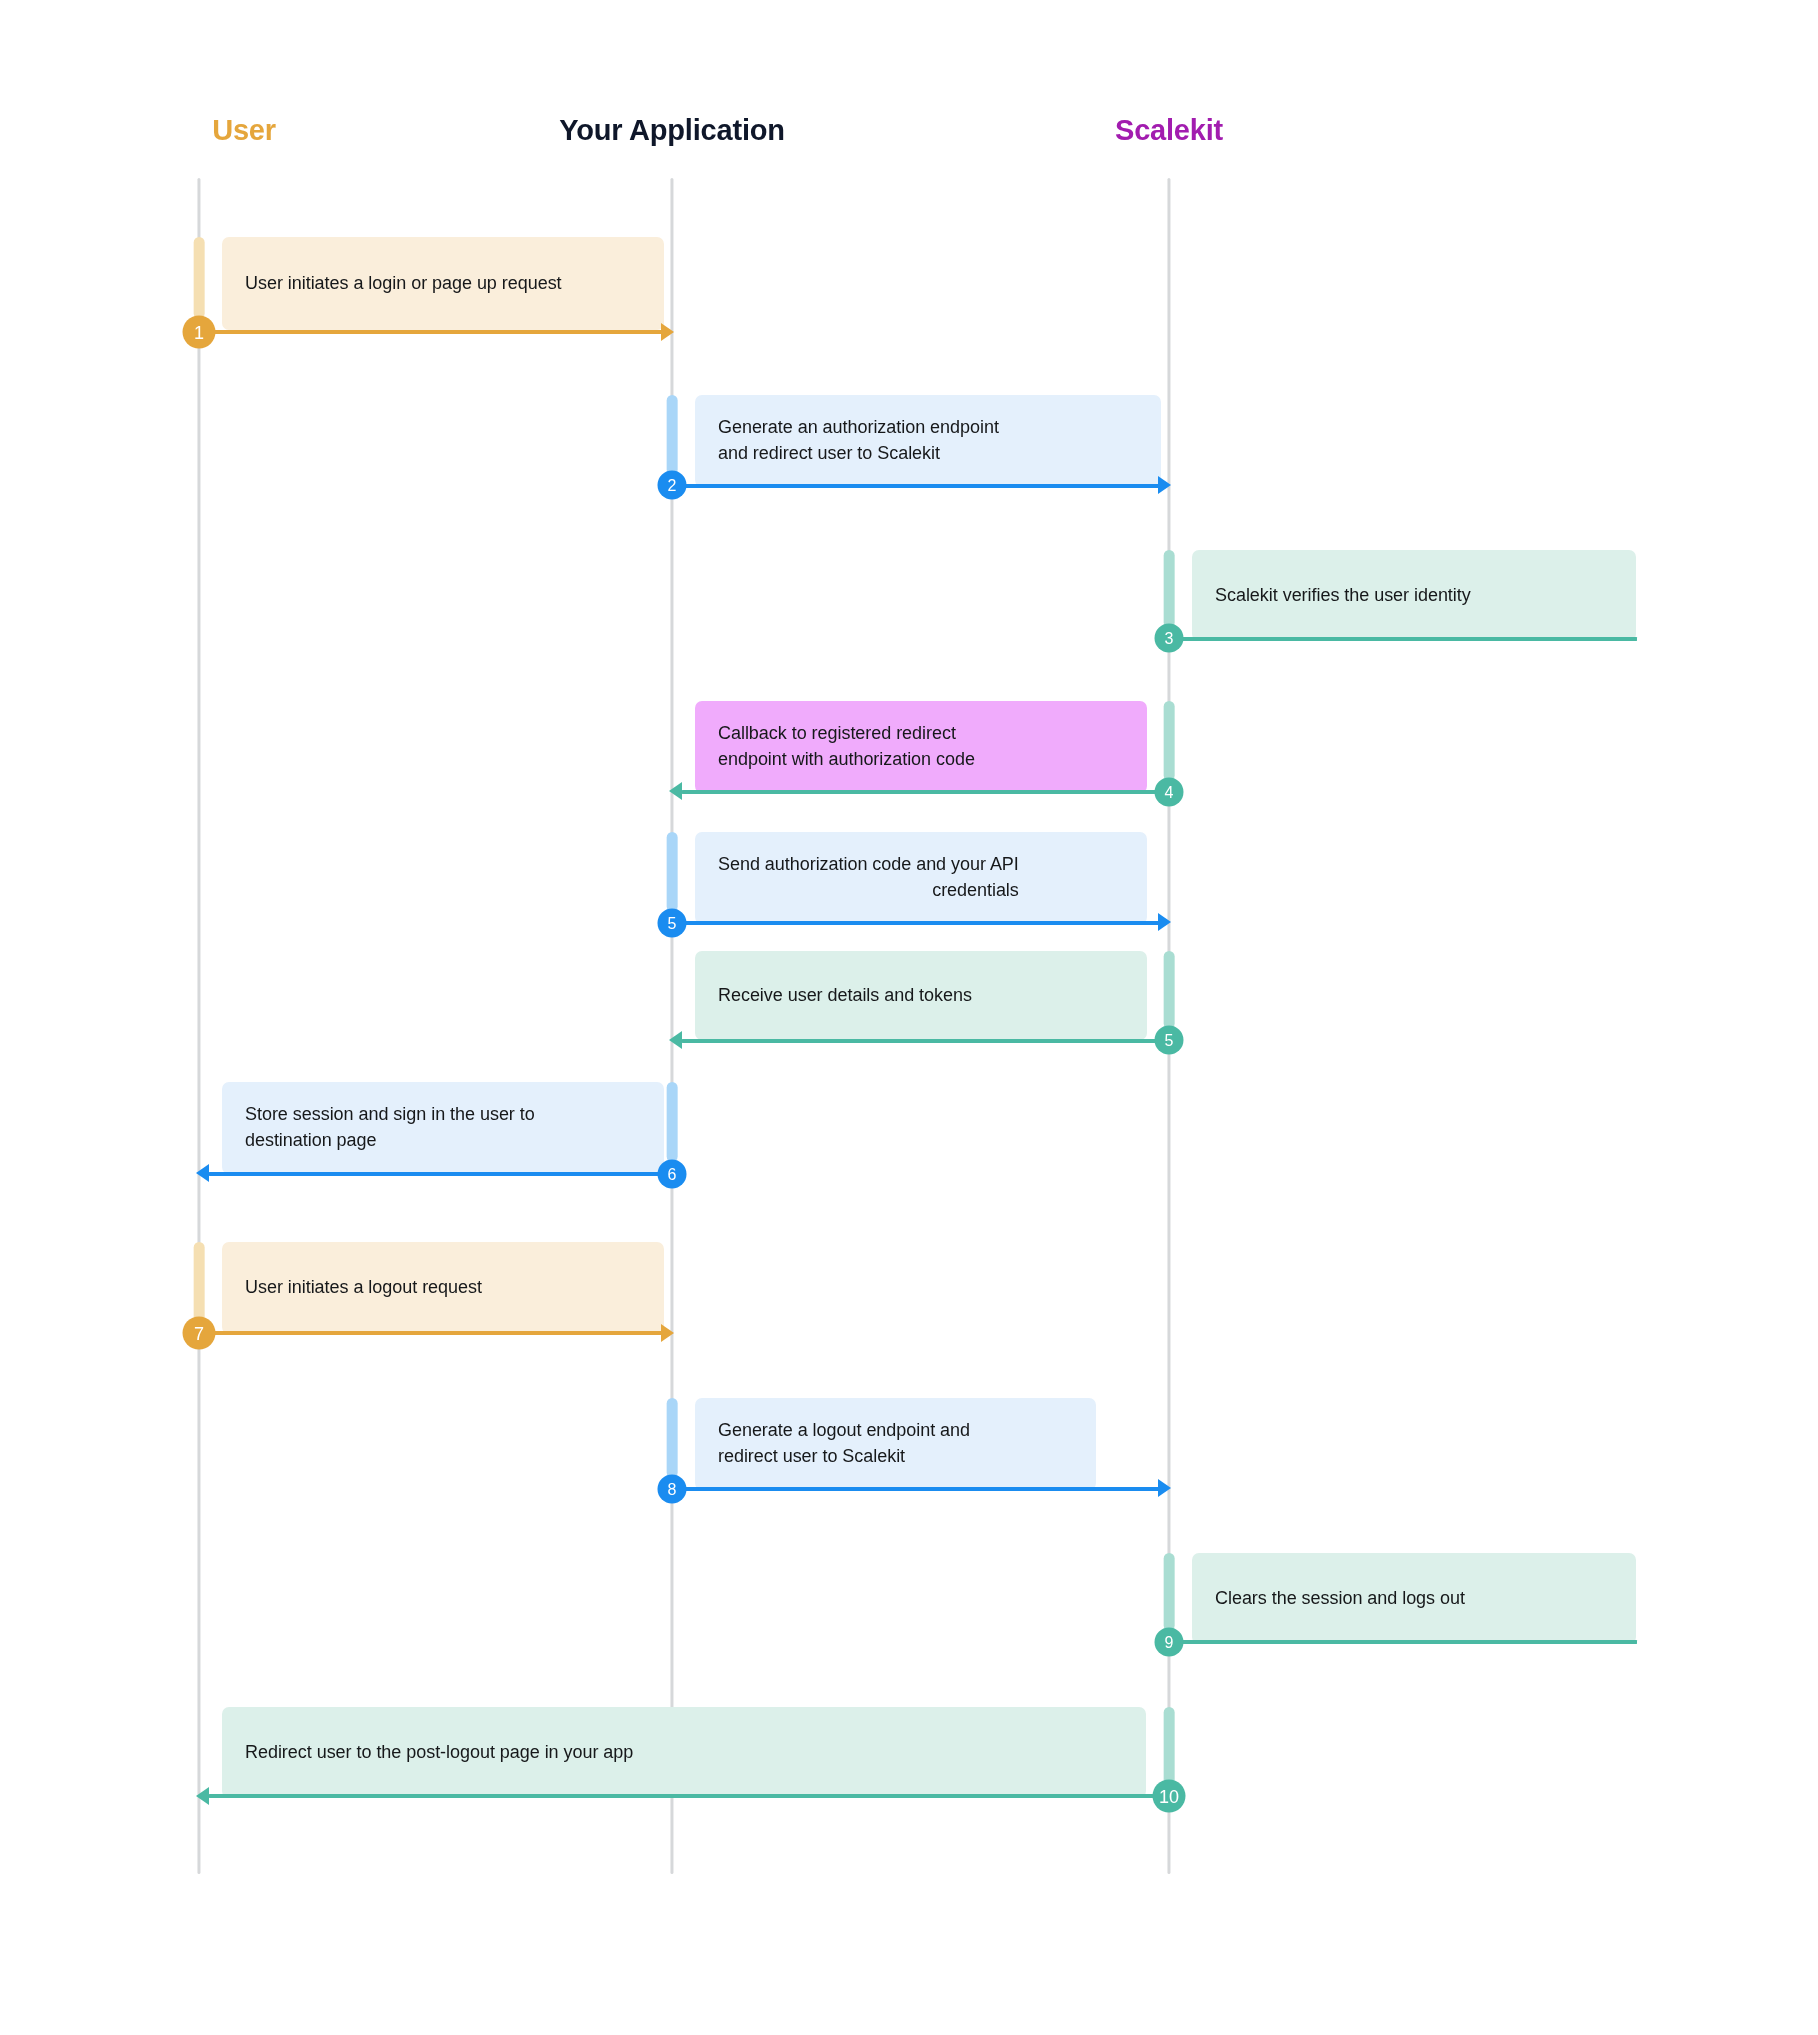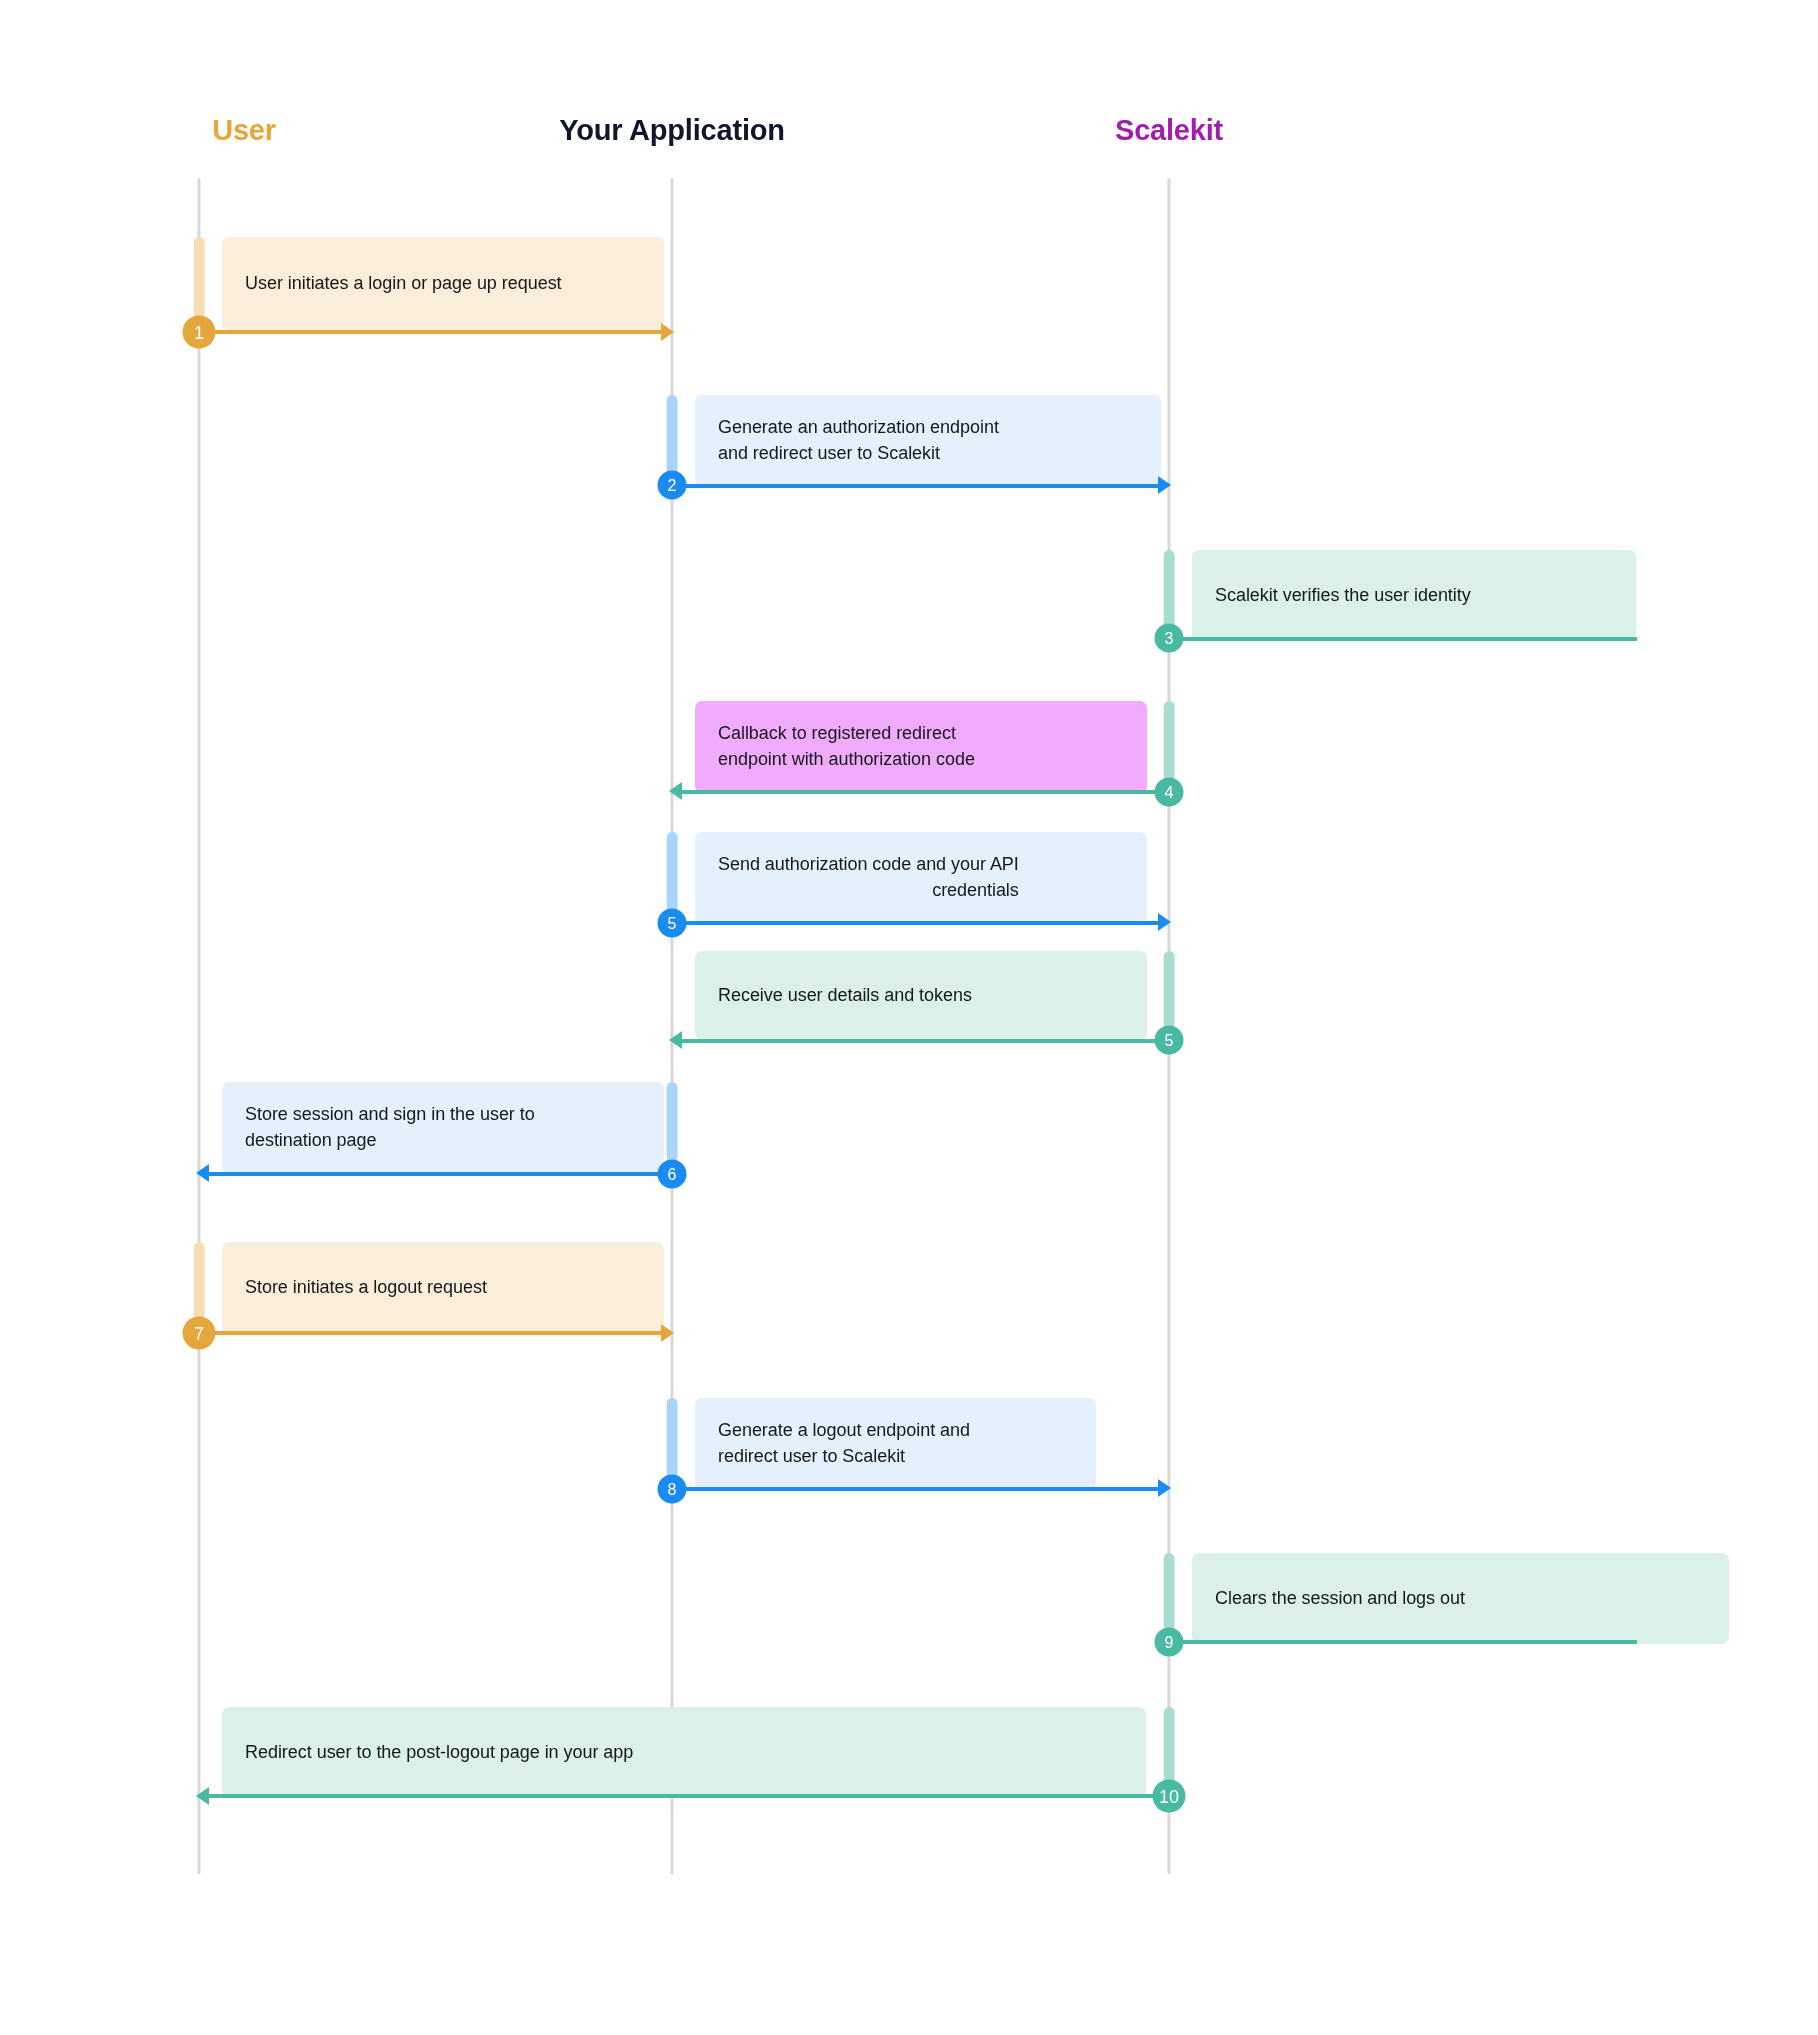--- a/index.html
+++ b/index.html
@@ -166,35 +166,35 @@
       <div class="activation" style="left: 672px; top: 1082px; height: 80px; background: rgb(169, 214, 248);"></div>
       <div class="note-box" style="left: 222px; width: 442px; top: 1082px; height: 92px; background: rgb(228, 240, 252);">
         <div class="note-text">Store session and sign in the user to
 destination page</div>
       </div>
       <div class="arrow-head left" style="border-right-color: rgb(26, 140, 240); left: 196px; top: 1164px;"></div>
       <div class="arrow-shaft" style="background: rgb(26, 140, 240); top: 1172px; left: 209px; width: 463px;"></div>
       <div class="step-badge" style="left: 672px; top: 1174px; background: rgb(26, 140, 240);">6</div>
       <div class="activation" style="left: 199px; top: 1242px; height: 80px; background: rgb(245, 223, 178);"></div>
       <div class="note-box" style="left: 222px; width: 442px; top: 1242px; height: 92px; background: rgb(250, 238, 219);">
-        <div class="note-text">Store initiates a logout request</div>
+        <div class="note-text">User initiates a logout request</div>
       </div>
       <div class="arrow-head right" style="border-left-color: rgb(229, 166, 60); left: 661px; top: 1324px;"></div>
       <div class="arrow-shaft" style="background: rgb(229, 166, 60); top: 1331px; left: 199px; width: 463px;"></div>
       <div class="step-badge big" style="left: 199px; top: 1333px; background: rgb(229, 166, 60);">7</div>
       <div class="activation" style="left: 672px; top: 1398px; height: 80px; background: rgb(169, 214, 248);"></div>
       <div class="note-box" style="left: 695px; width: 401px; top: 1398px; height: 92px; background: rgb(228, 240, 252);">
         <div class="note-text">Generate a logout endpoint and
 redirect user to Scalekit</div>
       </div>
       <div class="arrow-head right" style="border-left-color: rgb(26, 140, 240); left: 1158px; top: 1479px;"></div>
       <div class="arrow-shaft" style="background: rgb(26, 140, 240); top: 1487px; left: 672px; width: 487px;"></div>
       <div class="step-badge" style="left: 672px; top: 1489px; background: rgb(26, 140, 240);">8</div>
       <div class="activation" style="left: 1169px; top: 1553px; height: 78px; background: rgb(169, 221, 210);"></div>
-      <div class="note-box" style="left: 1192px; width: 537px; top: 1553px; height: 91px; background: rgb(220, 240, 234);">
+      <div class="note-box" style="left: 1192px; width: 444px; top: 1553px; height: 91px; background: rgb(220, 240, 234);">
         <div class="note-text">Clears the session and logs out</div>
       </div>
       <div class="arrow-shaft" style="background: rgb(74, 185, 163); top: 1640px; left: 1169px; width: 468px;"></div>
       <div class="step-badge" style="left: 1169px; top: 1642px; background: rgb(74, 185, 163);">9</div>
       <div class="activation" style="left: 1169px; top: 1707px; height: 78px; background: rgb(169, 221, 210);"></div>
       <div class="note-box" style="left: 222px; width: 924px; top: 1707px; height: 91px; background: rgb(220, 240, 234);">
         <div class="note-text">Redirect user to the post-logout page in your app</div>
       </div>
       <div class="arrow-head left" style="border-right-color: rgb(74, 185, 163); left: 196px; top: 1787px;"></div>
       <div class="arrow-shaft" style="background: rgb(74, 185, 163); top: 1794px; left: 209px; width: 960px;"></div>

